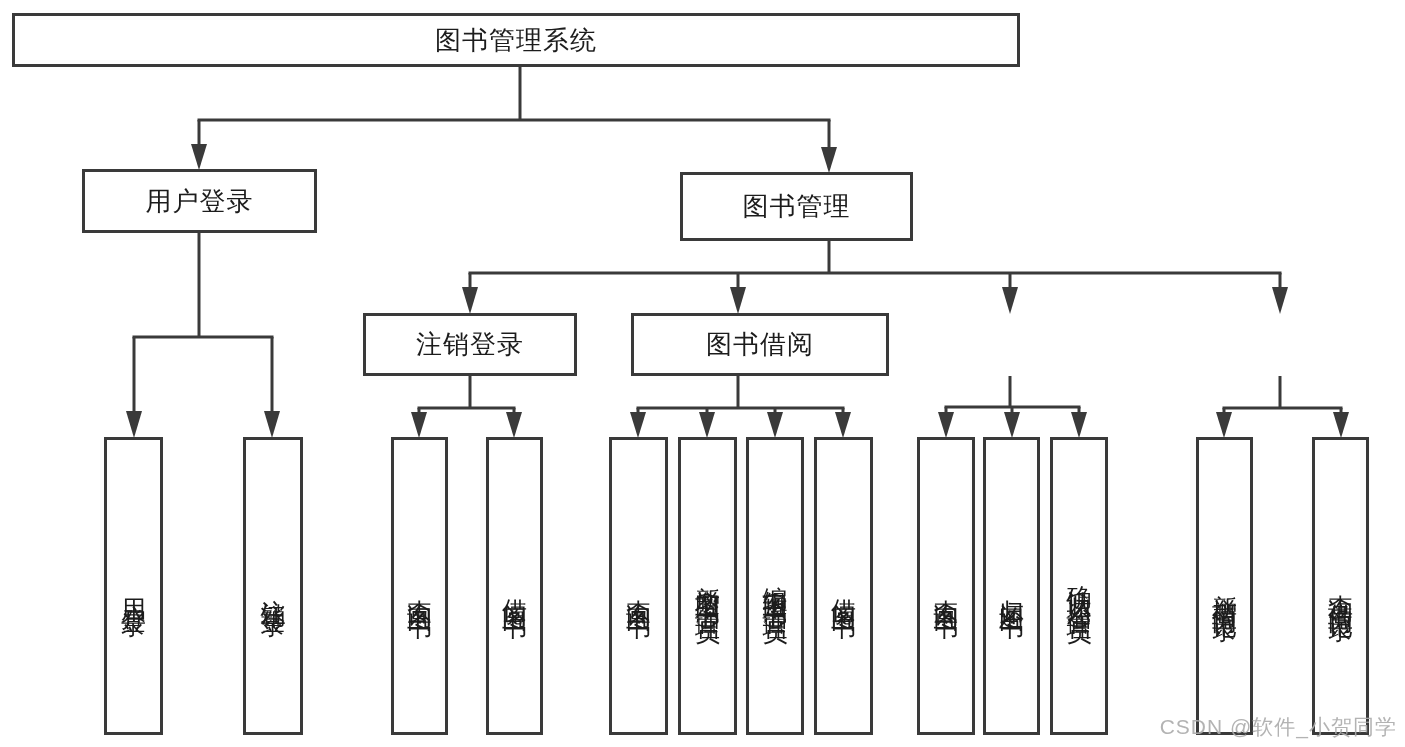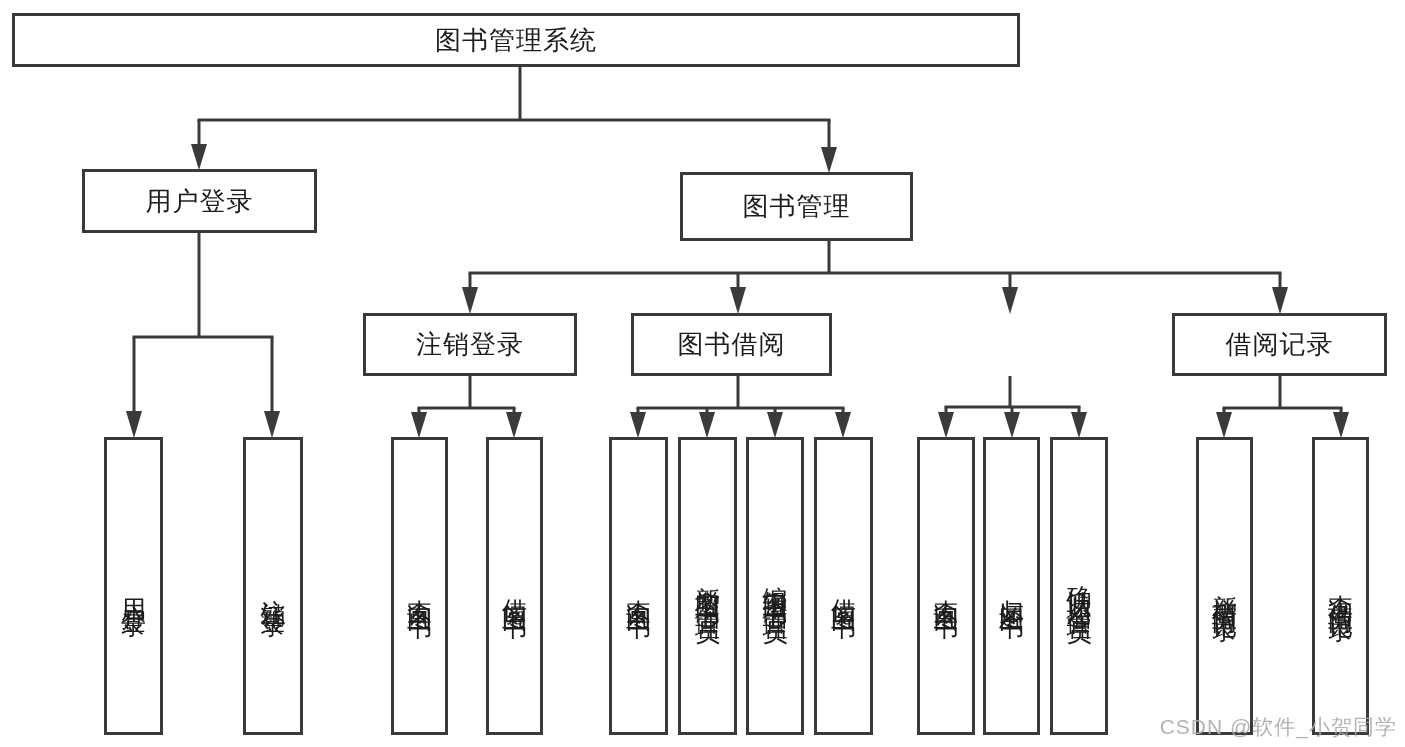--- a/index.html
+++ b/index.html
@@ -122,25 +122,22 @@
   <div class="node h" style="left:82px;top:169px;width:235px;height:64px">
     <span>用户登录</span>
   </div>
   <div class="node h" style="left:680px;top:172px;width:233px;height:69px">
     <span>图书管理</span>
   </div>
 
   <div class="node h" style="left:363px;top:313px;width:214px;height:63px">
     <span>注销登录</span>
   </div>
-  <div class="node h" style="left:631px;top:313px;width:201px;height:63px">
+  <div class="node h" style="left:631px;top:313px;width:258px;height:63px">
     <span>图书借阅</span>
-  </div>
-  <div class="node h" style="left:1172px;top:313px;width:215px;height:63px">
-    <span>借阅记录</span>
   </div>
 
   <div class="node v" style="left:104px;top:437px;width:59px;height:298px">
     <span>用户登录</span>
   </div>
   <div class="node v" style="left:243px;top:437px;width:60px;height:298px">
     <span>注销登录</span>
   </div>
   <div class="node v" style="left:391px;top:437px;width:57px;height:298px">
     <span>查询图书</span>

